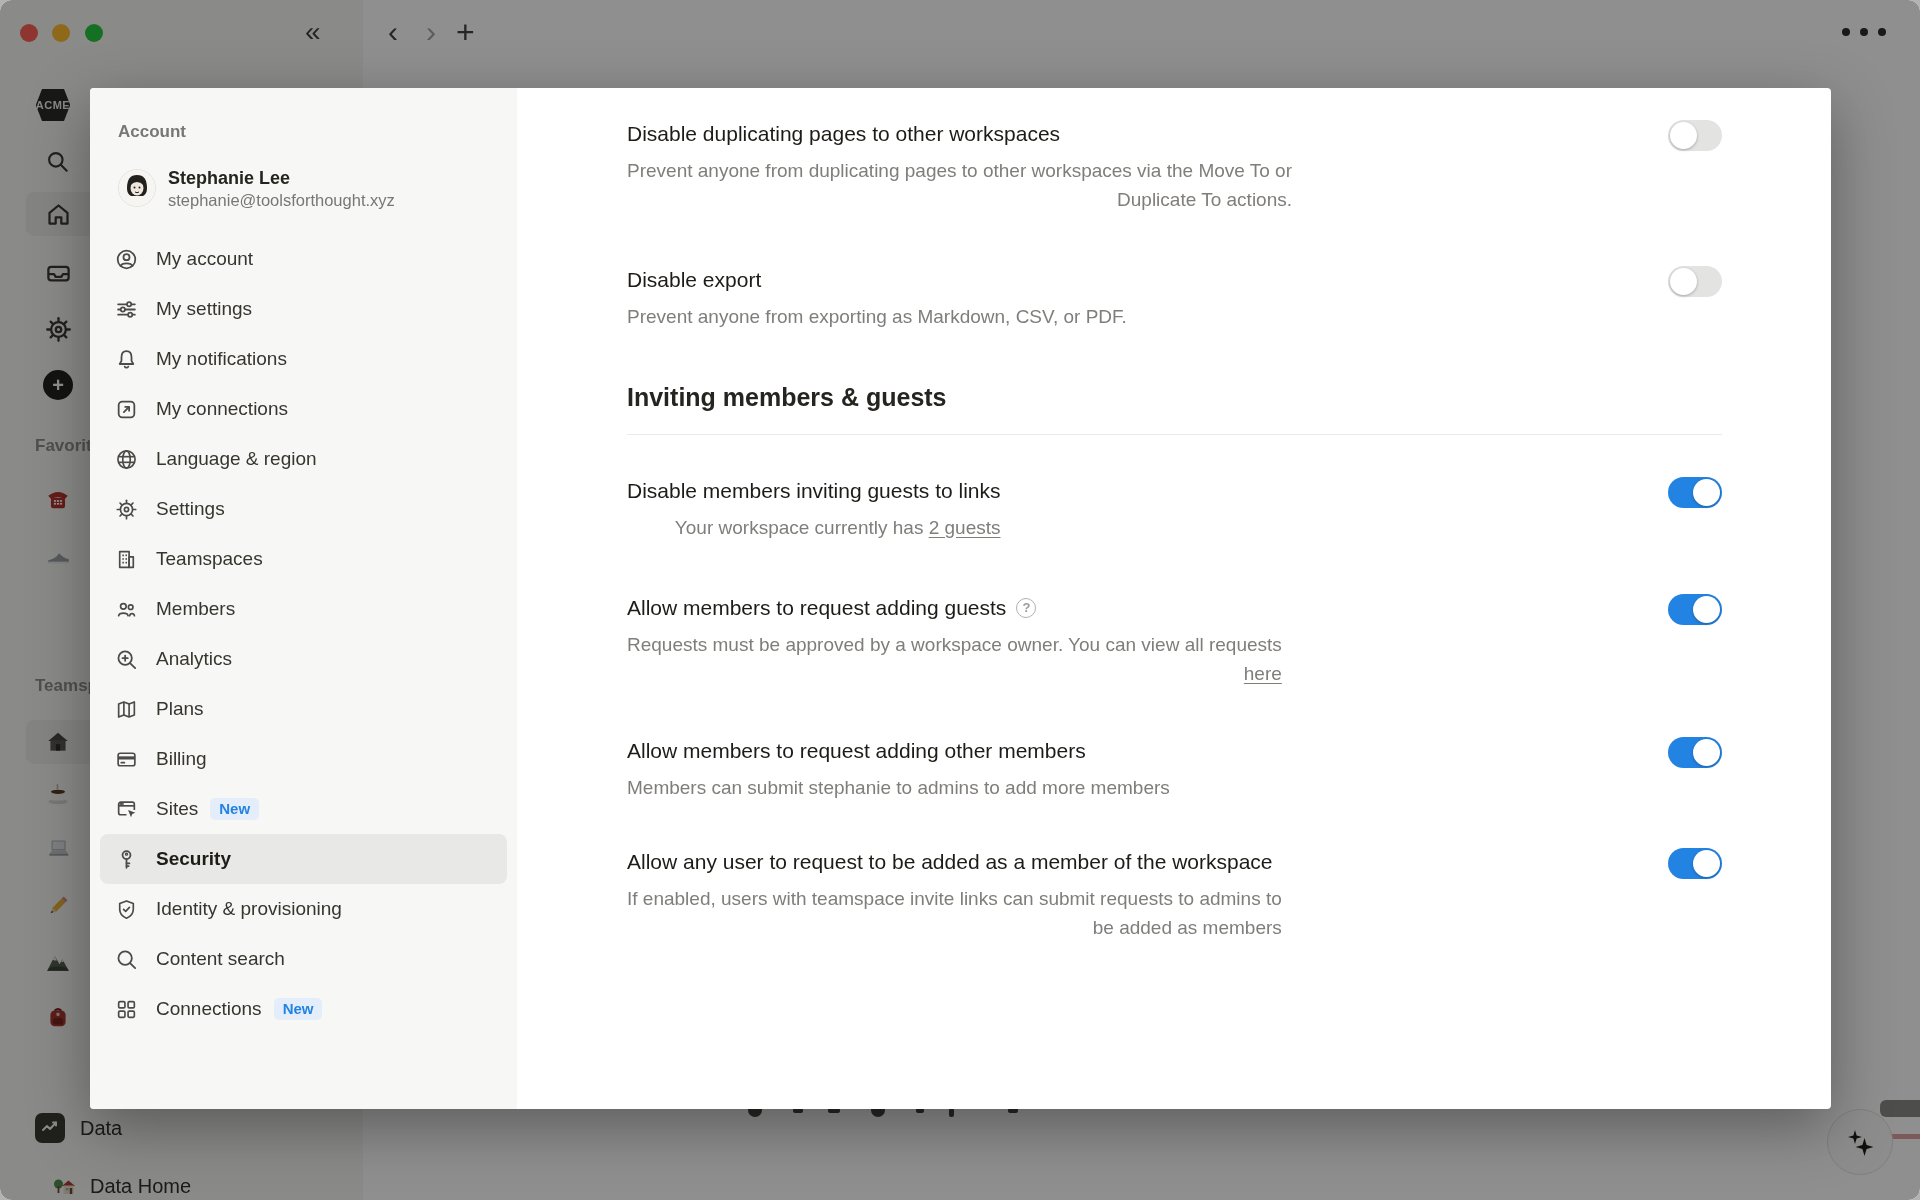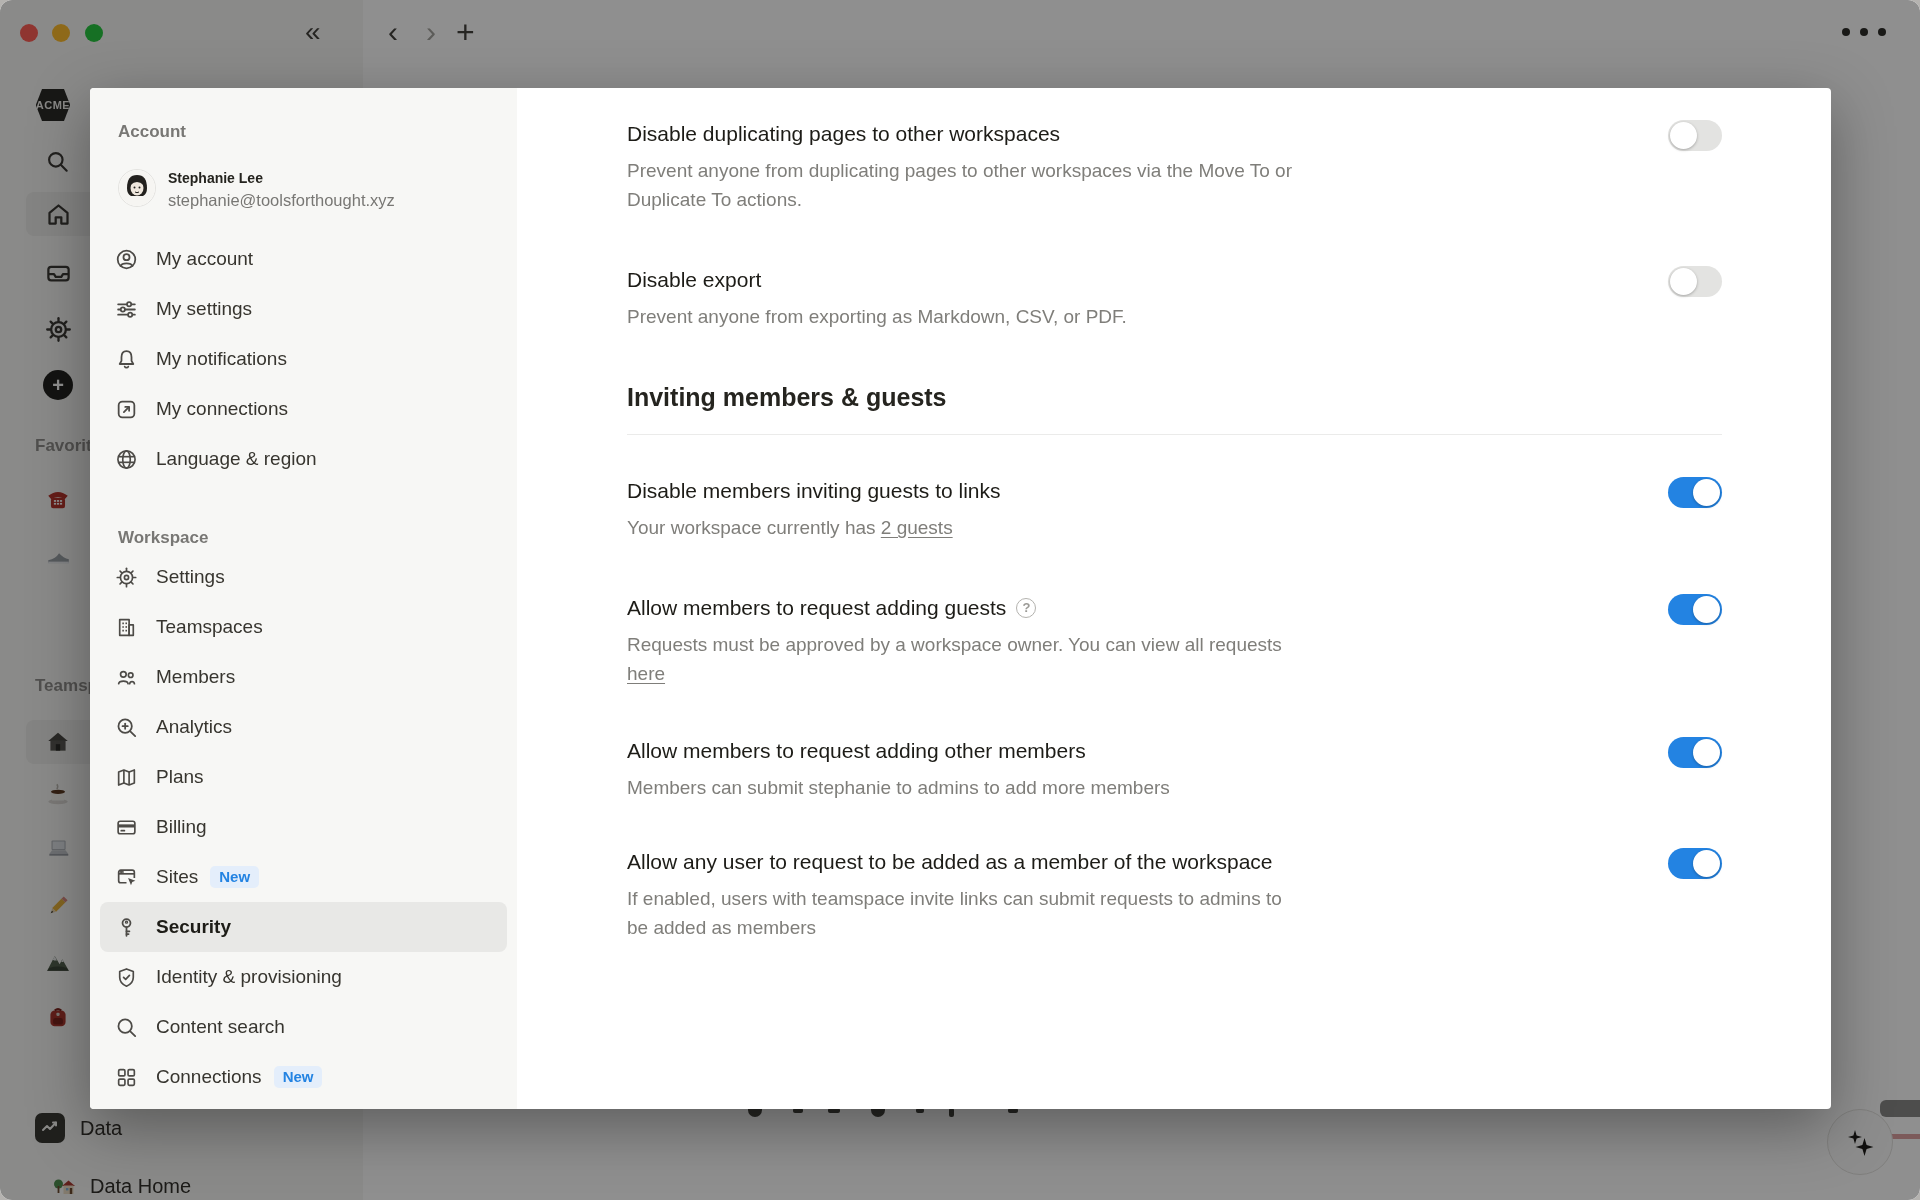--- a/index.html
+++ b/index.html
@@ -49,34 +49,34 @@
   
   .overlay{position:absolute;inset:0;background:rgba(0,0,0,0.44);}
 
   
   .modal{position:absolute;left:90px;top:88px;width:1741px;height:1021px;background:#fff;border-radius:4px;
     box-shadow:0 18px 60px rgba(0,0,0,.35);display:flex;overflow:hidden;}
   .m-sidebar{width:427px;background:#f7f7f5;flex:none;padding-top:30px;overflow:hidden;}
   .m-header{height:28px;display:flex;align-items:center;padding:0 28px;font-size:17px;font-weight:700;color:#787774;}
   .m-user{margin-top:14px;height:56px;display:flex;align-items:center;padding:0 28px;gap:12px;}
   .avatar{width:38px;height:38px;border-radius:50%;background:#fdfdfc;border:1px solid #e4e3e0;overflow:hidden;flex:none;}
-  .m-user-name{font-size:14px;font-weight:700;color:#25241f;line-height:24px;}
+  .m-user-name{font-size:18px;font-weight:700;color:#25241f;line-height:24px;}
   .m-user-email{font-size:16.5px;color:#787774;line-height:21px;}
   .m-items{margin-top:18px;}
   .m-items.ws{margin-top:0;}
   .m-ws-header{margin-top:40px;}
   .s-item{height:50px;margin:0 10px;padding:0 14px;border-radius:8px;display:flex;align-items:center;cursor:pointer;}
   .s-item .s-icon{width:24px;height:24px;margin-right:18px;display:flex;align-items:center;justify-content:center;color:#4d4b47;flex:none;}
   .s-item .s-label{font-size:19px;color:#37352f;white-space:nowrap;}
   .s-item.selected{background:var(--selected-item-bg);}
   .s-item.selected .s-label{font-weight:700;color:#1d1c17;}
   .new-badge{margin-left:12px;font-size:15px;font-weight:700;color:var(--accent);background:var(--new-badge-bg);padding:2px 9px 3px;border-radius:5px;}
 
   .m-content{flex:1;padding:32px 109px 0 110px;overflow:hidden;}
-  .setting-row{display:flex;justify-content:space-between;align-items:flex-start;}
+  .setting-row{display:flex;justify-content:space-between;align-items:flex-start;text-align:right;}
   .row-text{max-width:960px;}
   .row-title{font-size:21px;color:#1d1c17;line-height:28px;margin-bottom:8px;display:flex;align-items:center;}
   .row-desc{font-size:19px;color:#7f7e7a;line-height:29px;}
   .dline{display:block;}
   .dlink{color:#7f7e7a;text-decoration:underline;text-underline-offset:3px;cursor:pointer;}
   .help-dot{width:20px;height:20px;border-radius:50%;border:1.5px solid #b3b2ae;color:#9b9a96;font-size:13px;font-weight:700;
     display:inline-flex;align-items:center;justify-content:center;margin-left:10px;flex:none;}
   .toggle{width:54px;height:31px;border-radius:16px;background:var(--toggle-off-track);position:relative;flex:none;cursor:pointer;margin-top:0;}
   .toggle .knob{position:absolute;top:2px;left:2px;width:27px;height:27px;border-radius:50%;background:#fff;box-shadow:0 1px 3px rgba(0,0,0,.28);transition:left .1s;}
   .toggle.on{background:var(--accent);}
@@ -374,21 +374,20 @@
                   <circle cx="11" cy="11" r="8.2"></circle>
                   <ellipse cx="11" cy="11" rx="3.6" ry="8.2"></ellipse>
                   <line x1="3.3" y1="8.3" x2="18.7" y2="8.3"></line>
                   <line x1="3.3" y1="13.7" x2="18.7" y2="13.7"></line>
                 </svg>
               </span>
           <span class="s-label">Language &amp; region</span>
         </div>
       </div>
 
-      <div class="m-header m-ws-header">Workspace</div>
 
       <div class="m-items ws">
         <div class="s-item">
           <span class="s-icon">
                 <svg width="23" height="23" viewBox="0 0 22 22" fill="none" stroke="currentColor" stroke-width="1.6" stroke-linecap="round">
                   <circle cx="11" cy="11" r="5.8"></circle>
                   <circle cx="11" cy="11" r="2"></circle>
                   <line x1="17.4" y1="11" x2="19.8" y2="11"></line>
                   <line x1="15.5" y1="15.5" x2="17.2" y2="17.2"></line>
                   <line x1="11" y1="17.4" x2="11" y2="19.8"></line>

